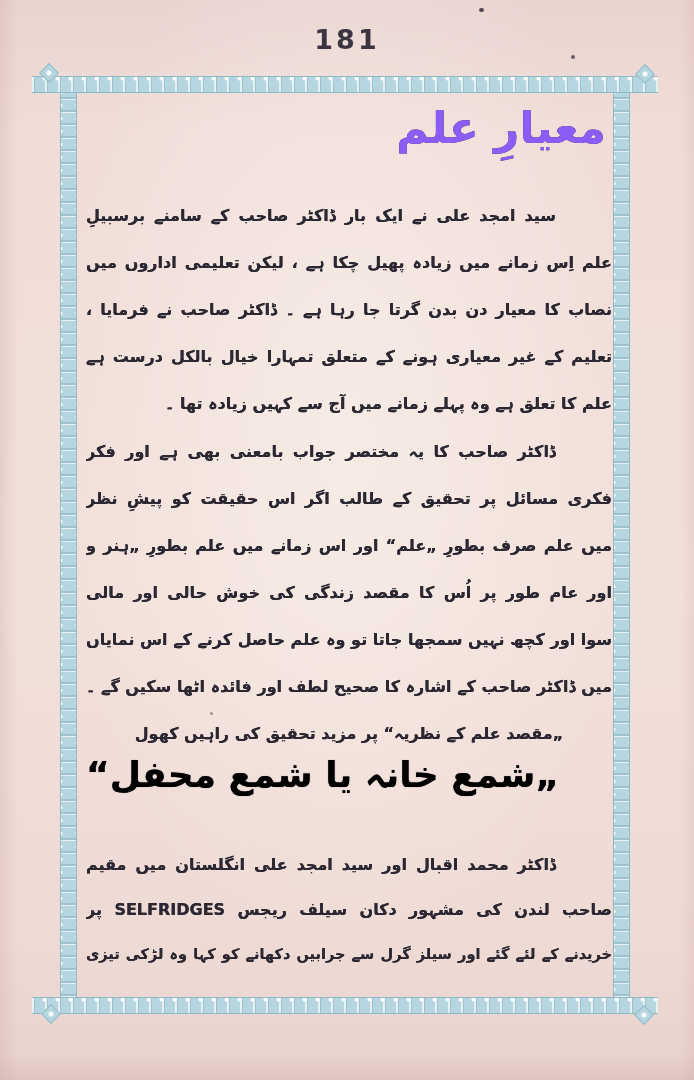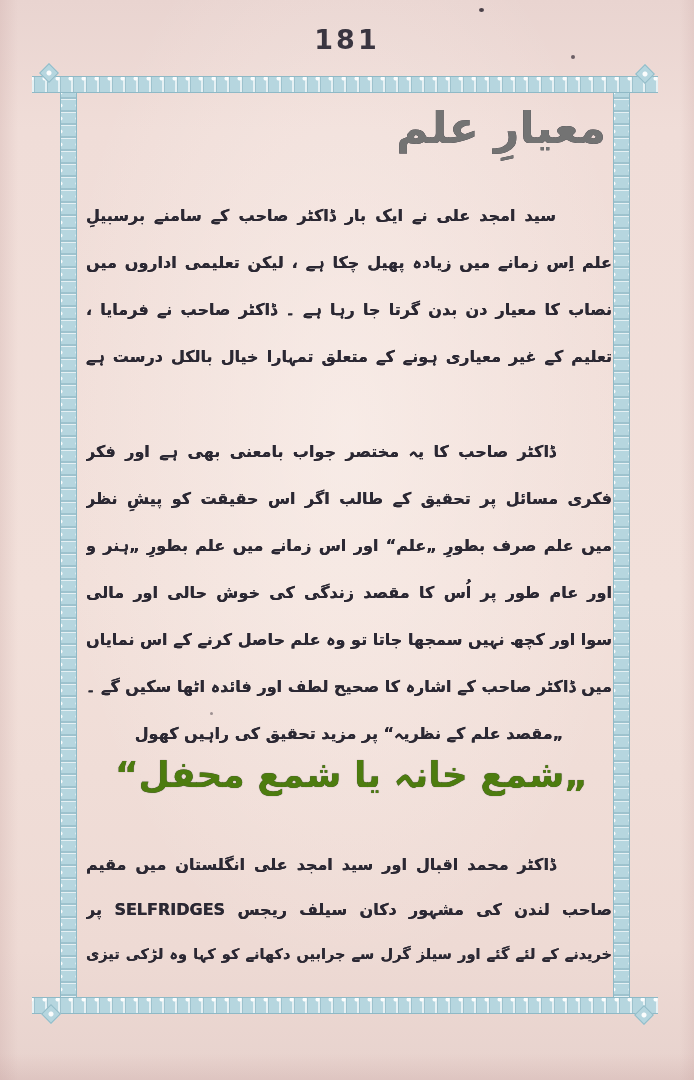--- a/index.html
+++ b/index.html
@@ -57,42 +57,42 @@
     transform:rotate(45deg);
   }
   .c-tl{ left:-2px;  top:-10px; }
   .c-tr{ right:-6px; top:-9px;  }
   .c-bl{ left:0;     bottom:-7px; }
   .c-br{ right:-5px; bottom:-8px; }
   
   .text-layer{ position:absolute; left:86px; top:0; width:526px; height:1080px; direction:rtl; }
   .heading{
     position:absolute; top:102px; right:6px; left:0;
-    text-align:right; font-size:44px; font-weight:bold; color:#737373;
+    text-align:right; font-size:44px; font-weight:bold; color:#8b5cf6;
     text-shadow:0 0 .6px #23202b;
   }
   .para{ position:absolute; right:0; left:0; }
   .p1{ top:192px; }
   .p2{ top:428px; }
   .p3{ top:842px; }
   .line{
     height:47px; line-height:47px; overflow:hidden;
     font-size:16px; font-weight:bold; color:#2b2833;
     text-align:justify; text-align-last:justify; text-justify:inter-word;
     text-shadow:0 0 .4px #2b2833;
   }
   .p3 .line{ height:45px; line-height:45px; }
   .indent{ padding-right:56px; }
   .natural{ text-align:right; text-align-last:auto; }
   .center{ text-align:center; text-align-last:center; padding:0 40px; }
   .small{ font-size:14.5px; }
   .subheading{
     position:absolute; top:754px; right:0; left:0;
-    text-align:right; padding-right:24px;
-    font-size:36px; font-weight:bold; color:#4d7c0f;
+    text-align:left; padding-right:24px;
+    font-size:36px; font-weight:bold; color:#000000;
     text-shadow:0 0 .7px #23202b;
   }
   
   .speck{ position:absolute; background:#4a4048; border-radius:50%; }
   .s1{ left:479px; top:8px;  width:5px; height:4px; }
   .s2{ left:571px; top:55px; width:4px; height:4px; opacity:.8; }
   .s3{ left:210px; top:712px; width:3px; height:3px; opacity:.5; }
 </style>
 </head>
 <body>
@@ -114,20 +114,21 @@
 
 <div class="text-layer">
 
   <div class="heading">معیارِ علم</div>
 
   <div class="para p1">
     <div class="line indent">سید امجد علی نے ایک بار ڈاکٹر صاحب کے سامنے برسبیلِ گفتگو کہہ دیا کہ اگرچہ</div>
     <div class="line">علم اِس زمانے میں زیادہ پھیل چکا ہے ، لیکن تعلیمی اداروں میں پڑھائے جانے والے</div>
     <div class="line">نصاب کا معیار دن بدن گرتا جا رہا ہے ۔ ڈاکٹر صاحب نے فرمایا ، موجودہ نصاب</div>
     <div class="line">تعلیم کے غیر معیاری ہونے کے متعلق تمہارا خیال بالکل درست ہے لیکن جہاں تک</div>
+    <div class="line natural">علم کا تعلق ہے وہ پہلے زمانے میں آج سے کہیں زیادہ تھا ۔</div>
   </div>
 
   <div class="para p2">
     <div class="line indent">ڈاکٹر صاحب کا یہ مختصر جواب بامعنی بھی ہے اور فکر انگیز بھی ؛ علمی و</div>
     <div class="line">فکری مسائل پر تحقیق کے طالب اگر اس حقیقت کو پیشِ نظر رکھیں ؛ کہ پہلے زمانے</div>
     <div class="line">میں علم صرف بطورِ „علم“ اور اس زمانے میں علم بطورِ „ہنر و فن“ حاصل کیا جاتا ہے</div>
     <div class="line">اور عام طور پر اُس کا مقصد زندگی کی خوش حالی اور مالی ذرائع مستحکم کرنے کے</div>
     <div class="line">سوا اور کچھ نہیں سمجھا جاتا تو وہ علم حاصل کرنے کے اس نمایاں فرق کی روشنی</div>
     <div class="line">میں ڈاکٹر صاحب کے اشارہ کا صحیح لطف اور فائدہ اٹھا سکیں گے ۔ اور یہ اصول</div>
     <div class="line center">„مقصد علم کے نظریہ“ پر مزید تحقیق کی راہیں کھول سکے گا :</div>

